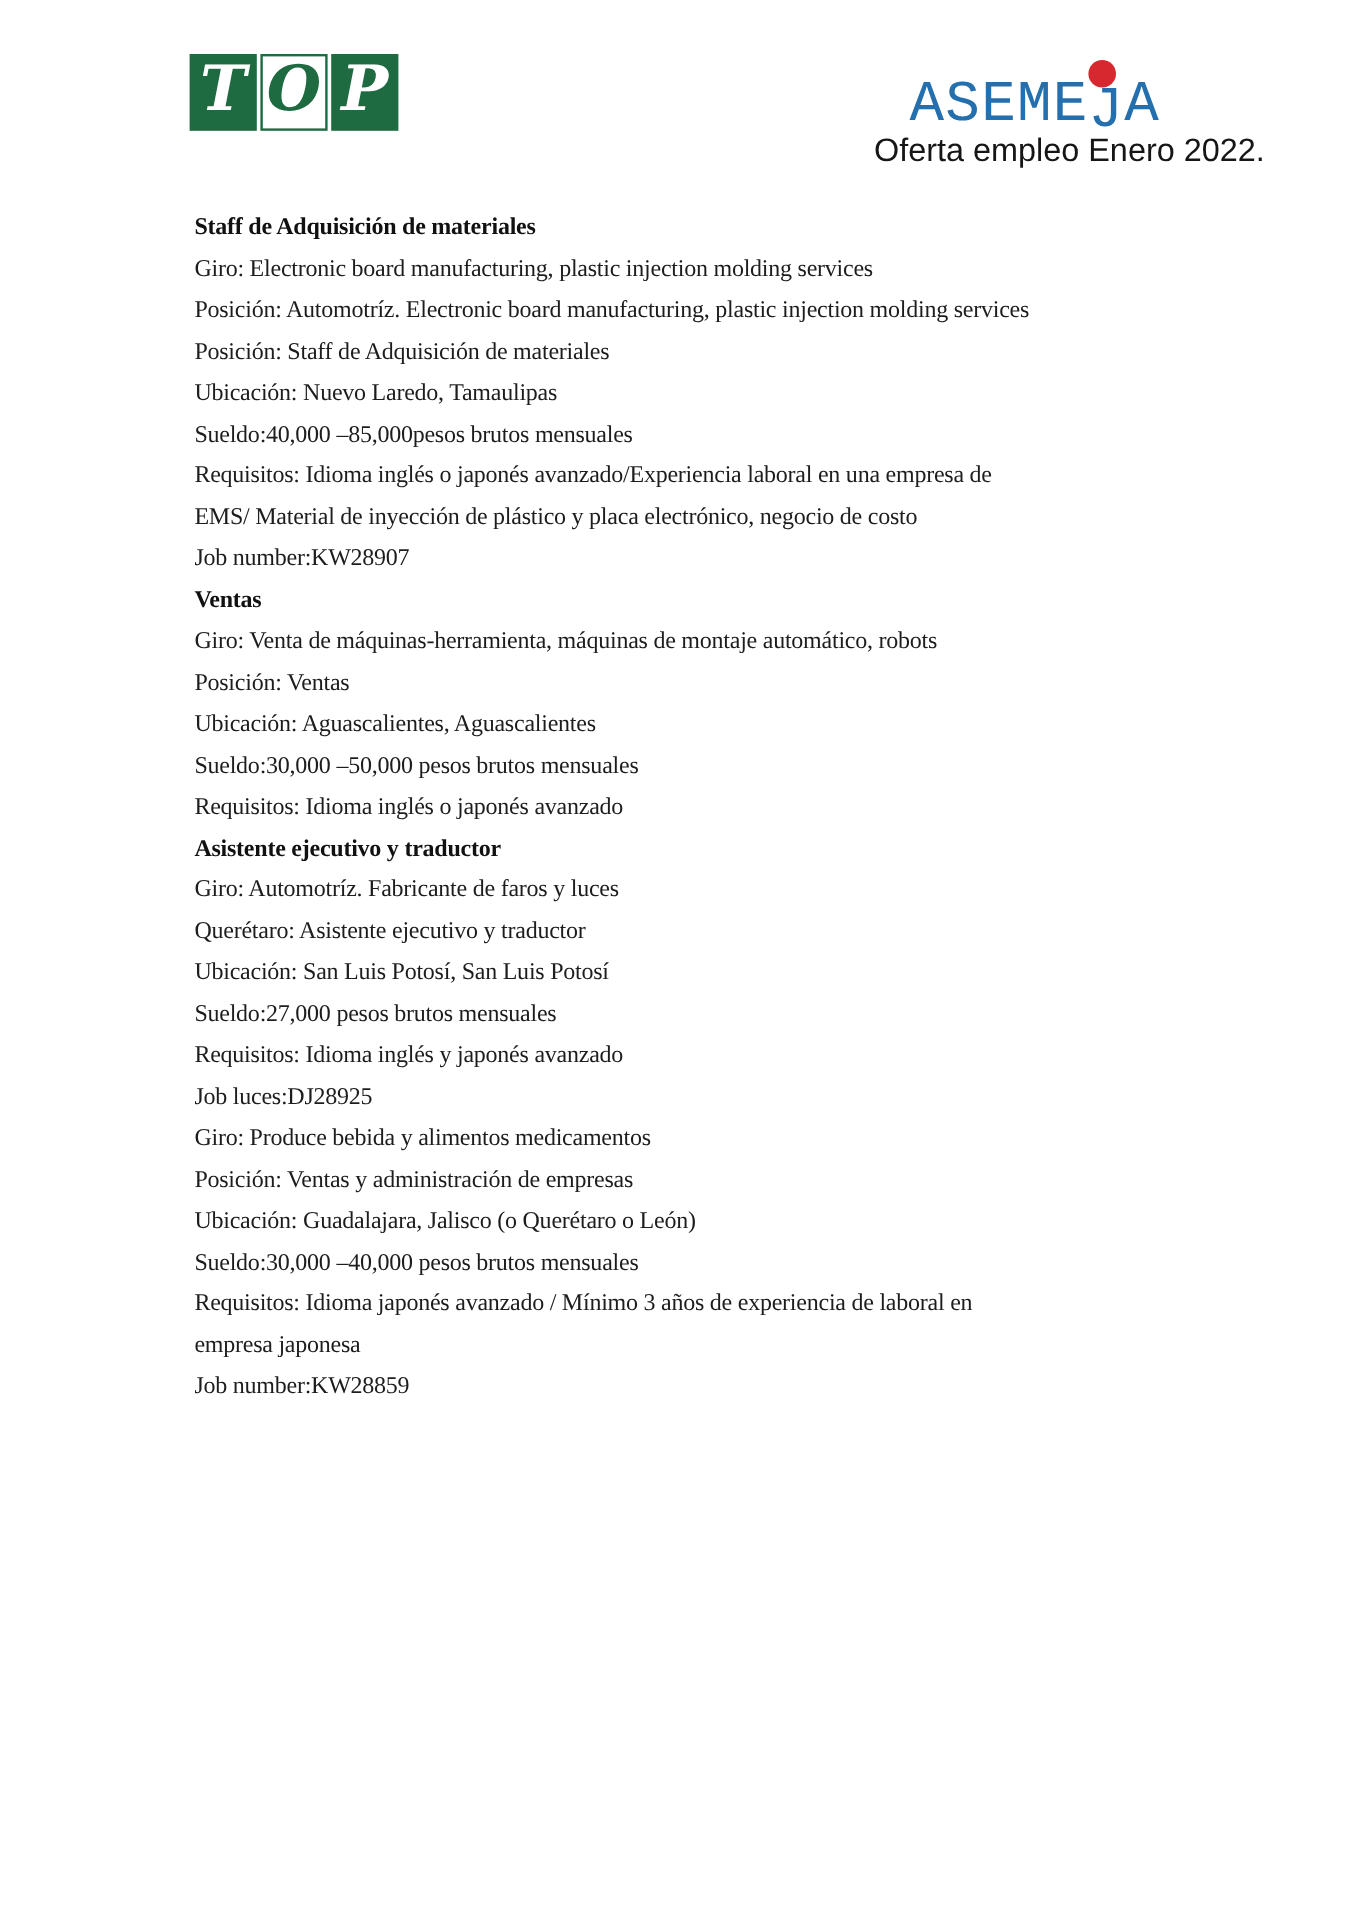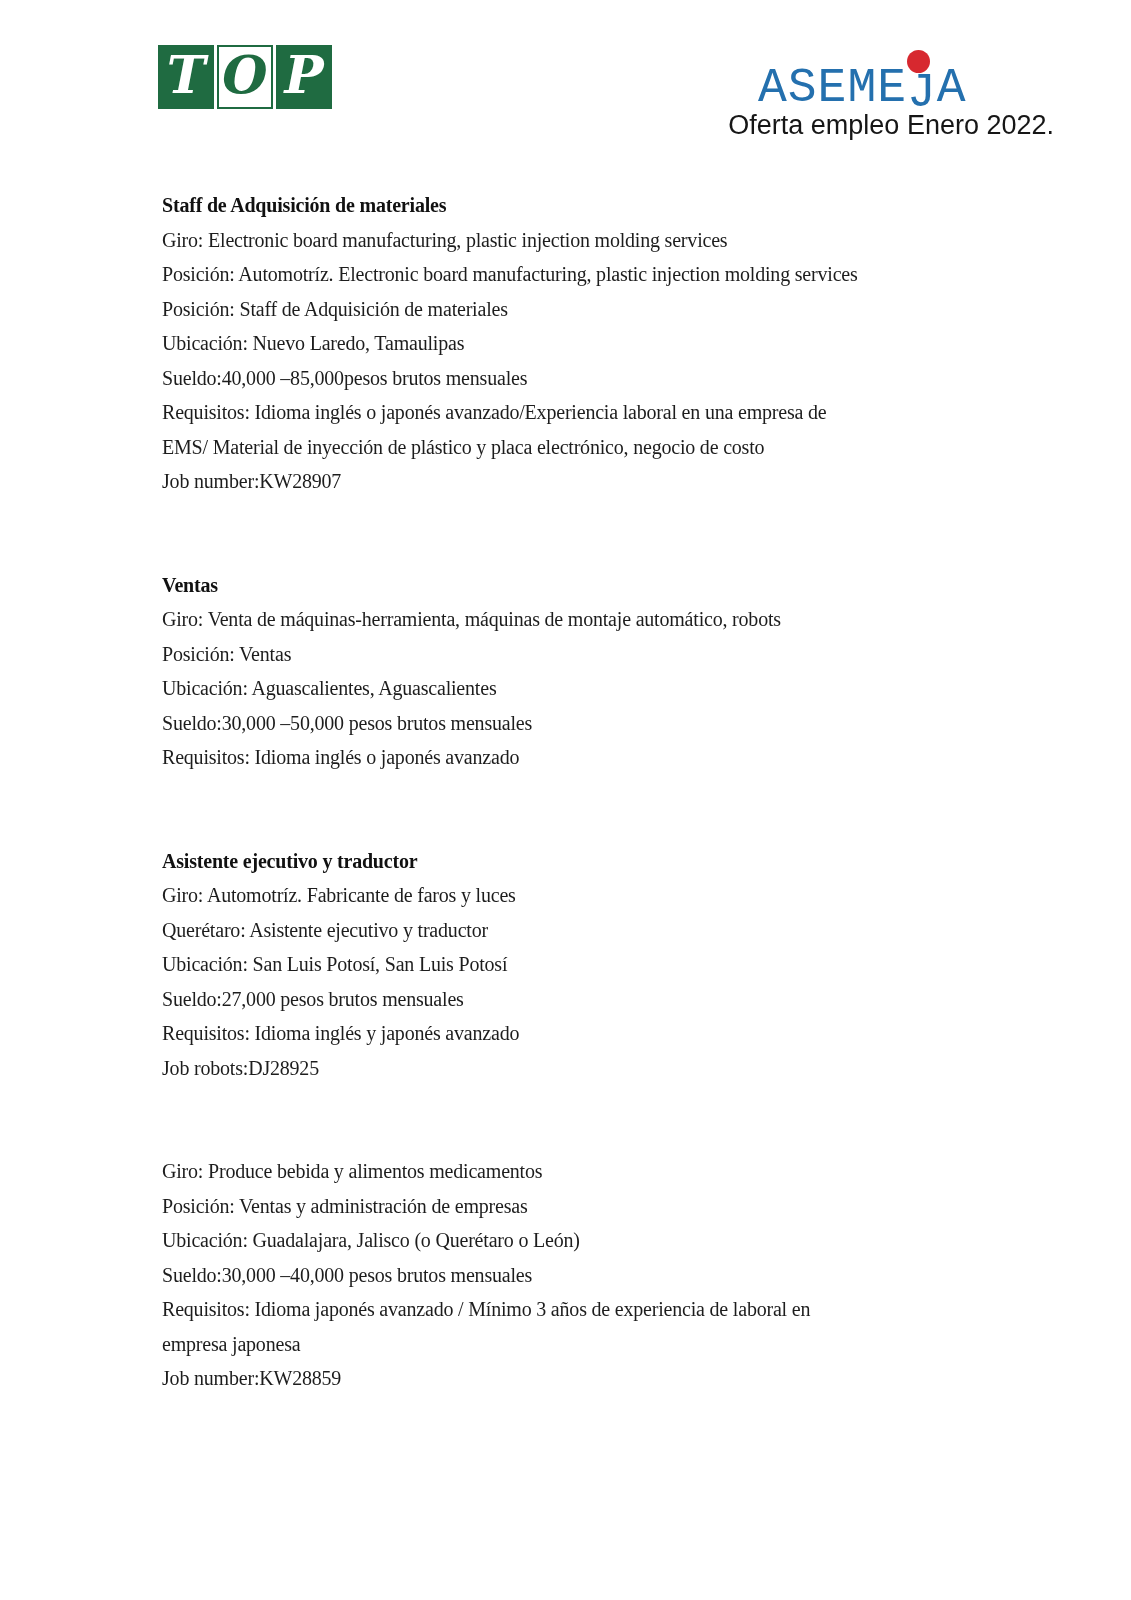--- a/index.html
+++ b/index.html
@@ -71,25 +71,25 @@
     text-align: right;
     font-family: "Liberation Sans", sans-serif;
     font-size: 27px;
     color: #161616;
   }
 
   
   .content {
     position: absolute;
     left: 162px;
-    top: 188px;
+    top: 172px;
     width: 840px;
     color: #1d1d1d;
   }
-  .job + .job { margin-top: 69px; }
+  .job + .job { }
   .job-heading {
     margin: 0;
     font-size: 20px;
     font-weight: 700;
     line-height: 34.5px;
     color: #111111;
     letter-spacing: -0.2px;
     white-space: nowrap;
   }
   .job-line {
@@ -141,21 +141,21 @@
   </section>
 
   <section class="job">
     <h2 class="job-heading">Asistente ejecutivo y traductor</h2>
     <div class="job-lines">
           <div class="job-line">Giro: Automotríz. Fabricante de faros y luces</div>
           <div class="job-line">Querétaro: Asistente ejecutivo y traductor</div>
           <div class="job-line">Ubicación: San Luis Potosí, San Luis Potosí</div>
           <div class="job-line">Sueldo:27,000 pesos brutos mensuales</div>
           <div class="job-line">Requisitos: Idioma inglés y japonés avanzado</div>
-          <div class="job-line">Job robots:DJ28925</div>
+          <div class="job-line">Job luces:DJ28925</div>
         </div>
   </section>
 
   <section class="job">
     <div class="job-lines">
           <div class="job-line">Giro: Produce bebida y alimentos medicamentos</div>
           <div class="job-line">Posición: Ventas y administración de empresas</div>
           <div class="job-line">Ubicación: Guadalajara, Jalisco (o Querétaro o León)</div>
           <div class="job-line">Sueldo:30,000 –40,000 pesos brutos mensuales</div>
           <div class="job-line">Requisitos: Idioma japonés avanzado / Mínimo 3 años de experiencia de laboral en</div>

